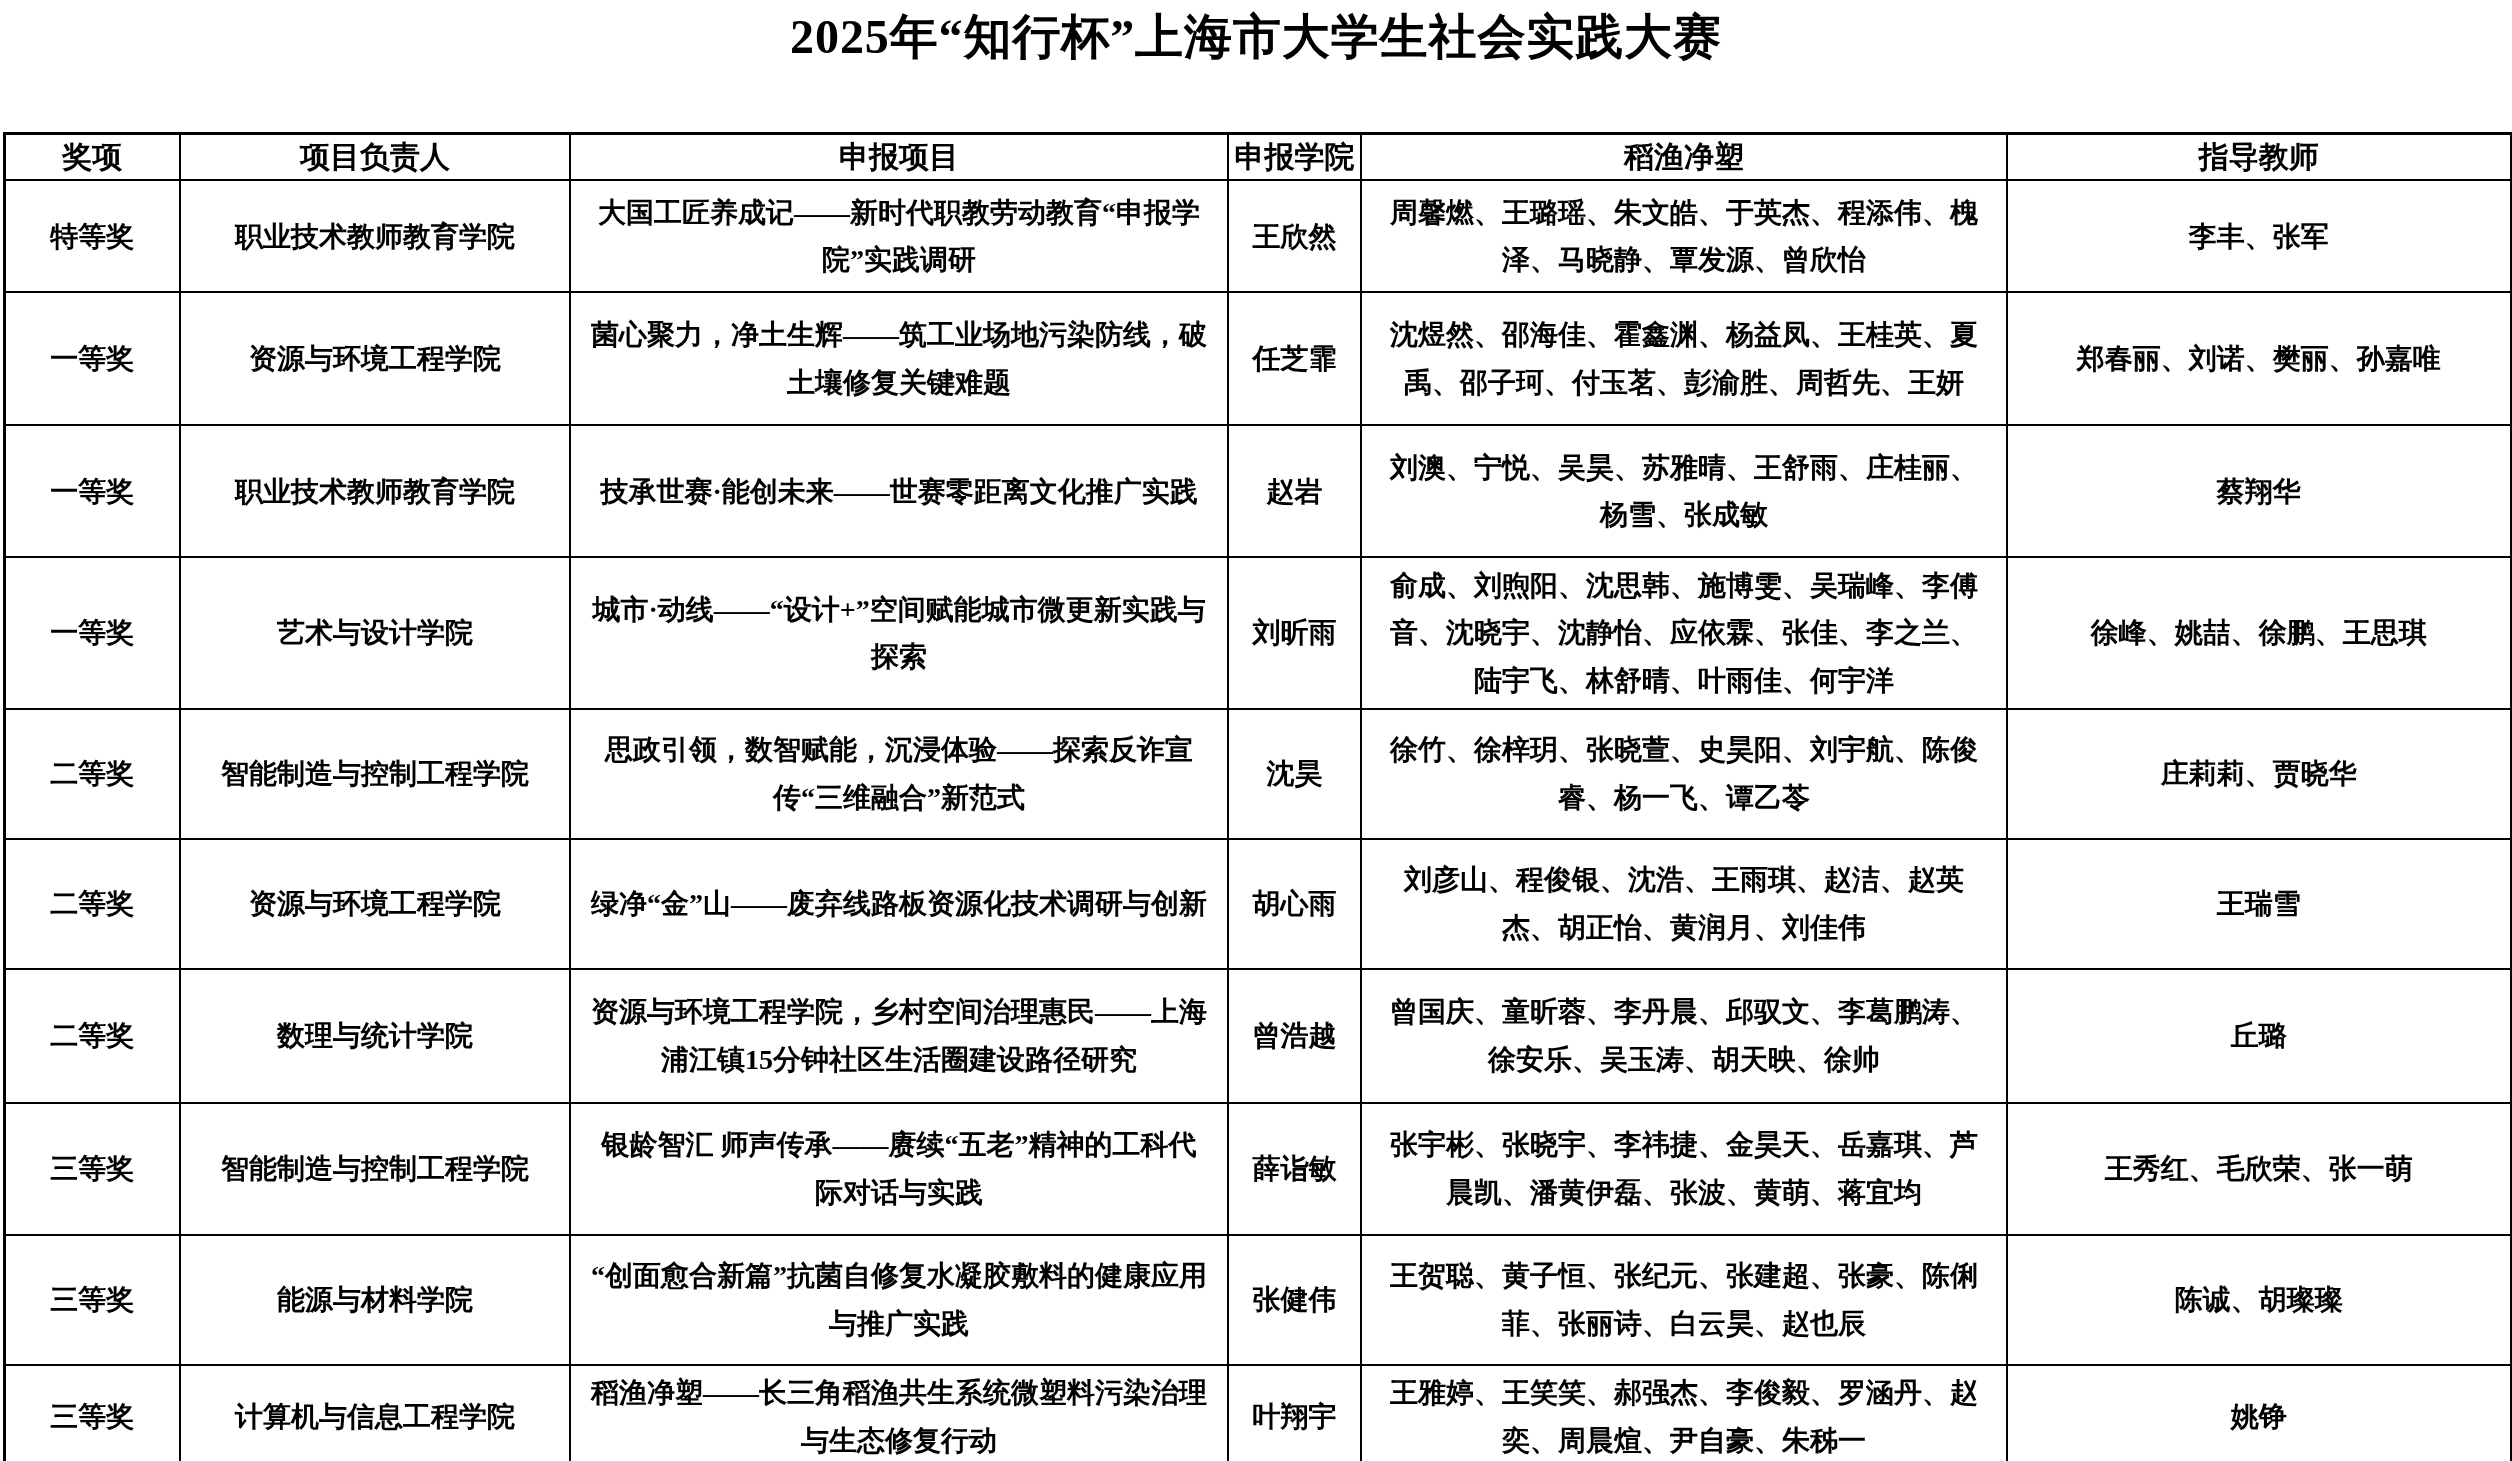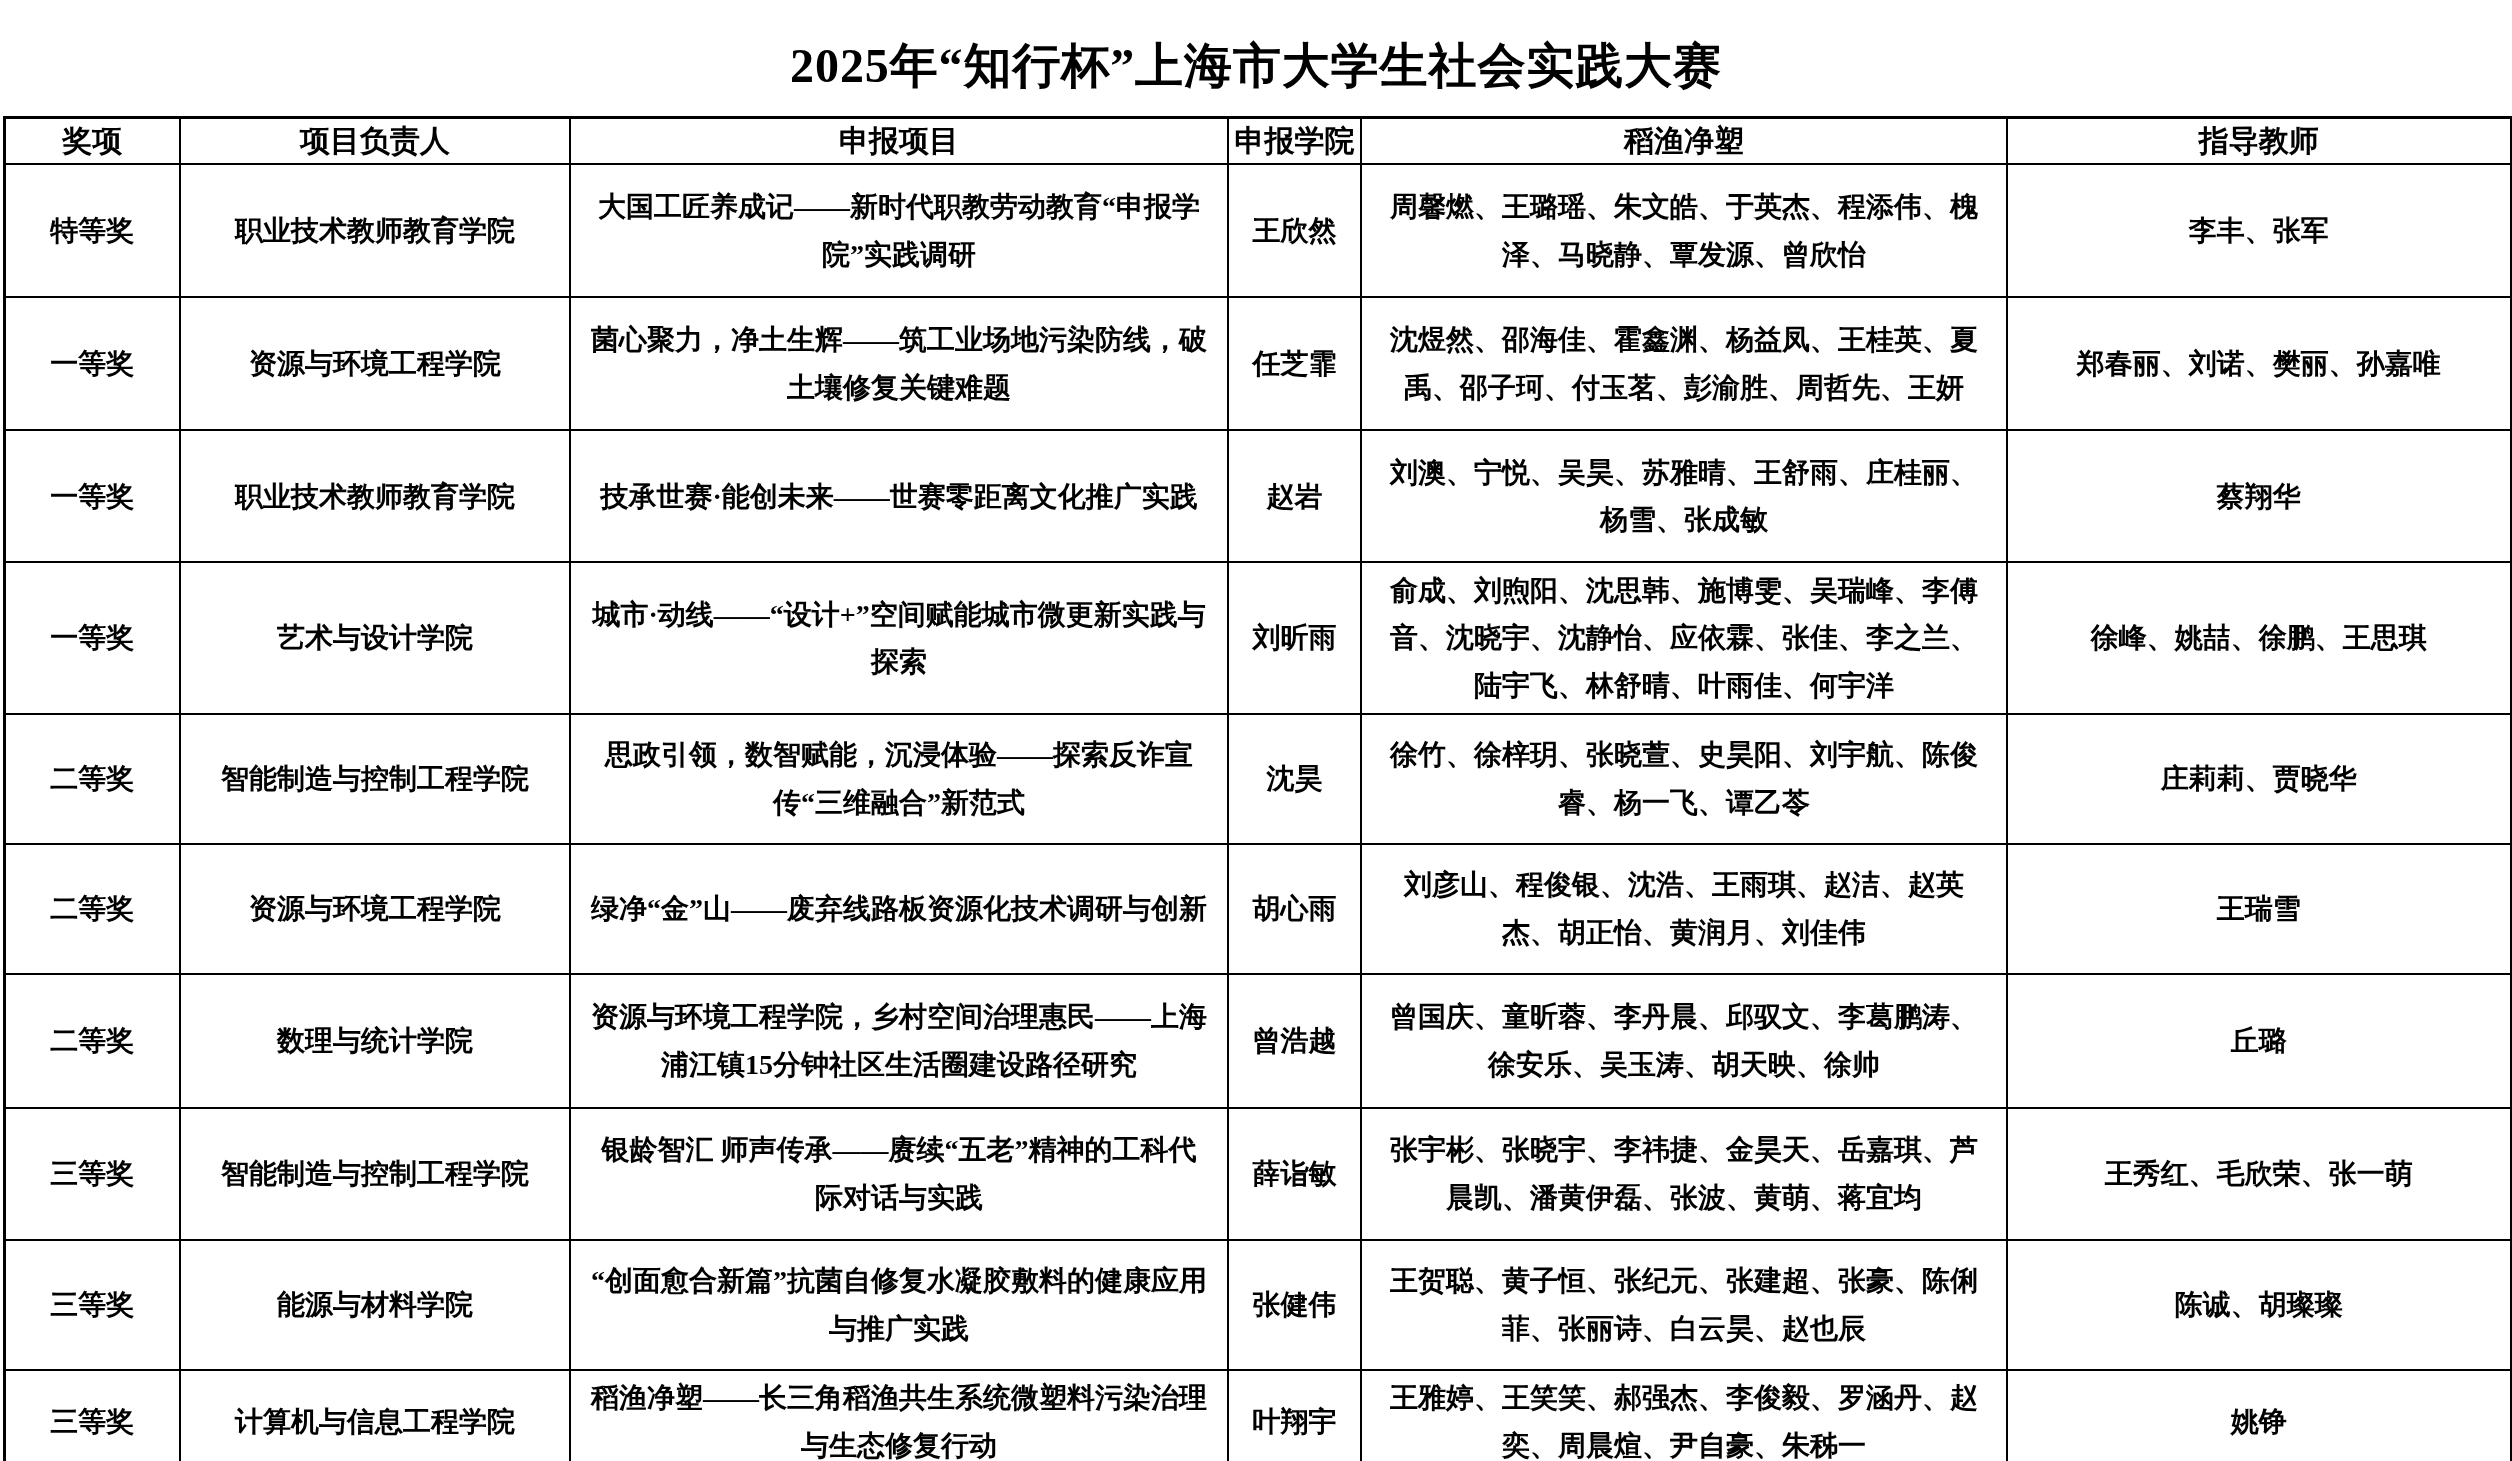--- a/index.html
+++ b/index.html
@@ -8,23 +8,23 @@
     background: #ffffff;
     color: #000000;
     font-family: "Liberation Serif", serif;
   }
   body {
     width: 2512px;
     height: 1461px;
     overflow: hidden;
   }
   .title-bar {
-    height: 116px;
+    height: 132px;
     box-sizing: border-box;
-    padding-top: 34px;
+    padding-top: 5px;
     text-align: center;
   }
   .doc-title {
     font-size: 48px;
     font-weight: bold;
     letter-spacing: 0.9px;
   }
   table.awards {
     border-collapse: collapse;
     table-layout: fixed;
@@ -46,21 +46,21 @@
     padding: 1.7px 5.1px;
   }
   .awards td {
     font-size: 28px;
     font-weight: bold;
     line-height: 1.7;
     padding: 3.4px 13.6px;
   }
   td.project-cell { padding: 3.4px 17px; }
   td.members-cell { padding: 3.4px 20.5px; font-family: Liberation Serif, serif; }
-  tr.r1  { height: 133px; }
+  tr.r1  { height: 112px; }
   tr.r2  { height: 133px; }
   tr.r3  { height: 132px; }
   tr.r4  { height: 145px; }
   tr.r5  { height: 130px; }
   tr.r6  { height: 130px; }
   tr.r7  { height: 134px; }
   tr.r8  { height: 132px; }
   tr.r9  { height: 130px; }
   tr.r10 { height: 95px; }
   col.c-award   { width: 176px; }

